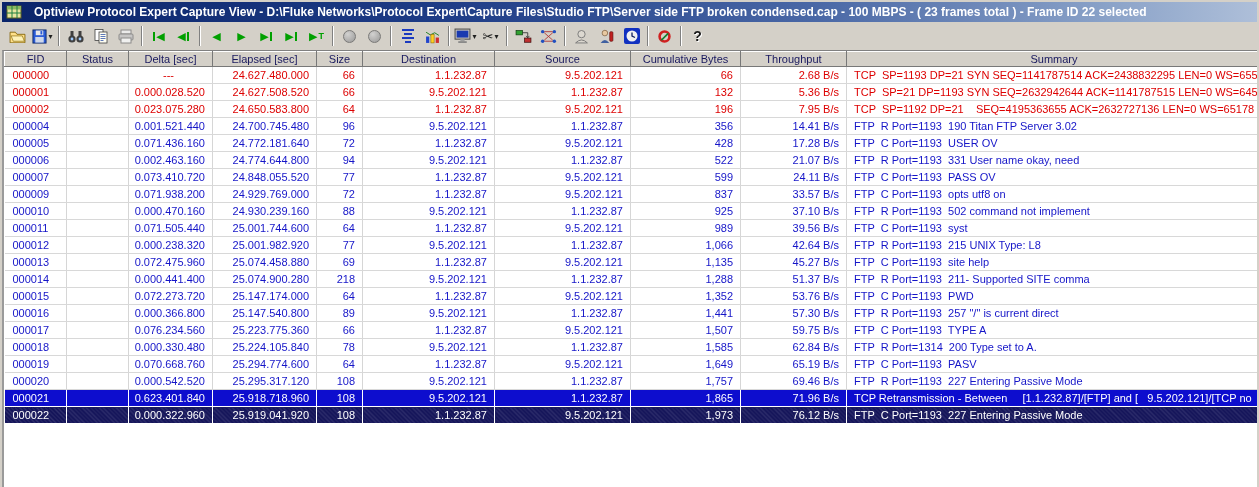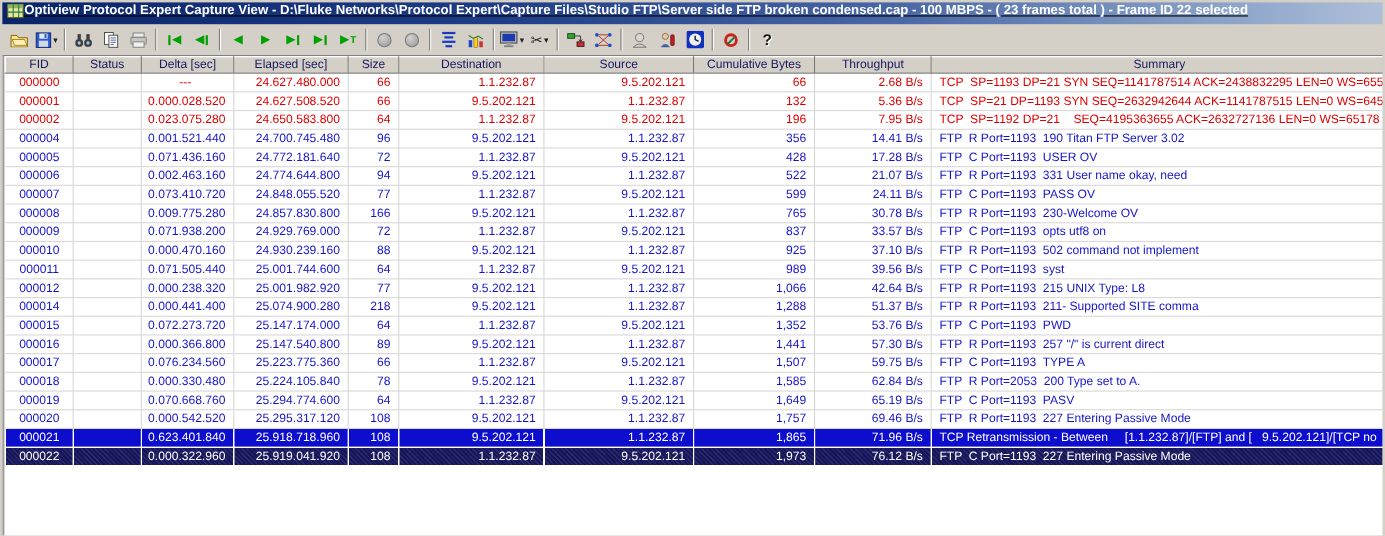--- a/index.html
+++ b/index.html
@@ -9,23 +9,23 @@
     background:#d4d0c8;
     font-family:"Liberation Sans","DejaVu Sans",sans-serif;
   }
   .window {
     width:1259px; height:487px;
     border-left:2px solid #d4d0c8; border-right:2px solid #d4d0c8; border-top:2px solid #d4d0c8;
     background:#d4d0c8; overflow:hidden;
   }
   
   .titlebar {
-    height:20px; display:flex; align-items:flex-start; gap:0; padding:0 4px;
+    height:20px; display:flex; align-items:center; gap:12px; padding:0 4px;
     background:linear-gradient(to right,#0a246a 0%,#1e3c86 35%,#4a68a6 65%,#8aa2c8 88%,#aebfd9 100%);
-    white-space:nowrap; overflow:hidden;text-decoration:underline;
+    white-space:nowrap; overflow:hidden;
   }
   .title-text { color:#ffffff; font-weight:bold; font-size:12px; letter-spacing:0; }
   .title-icon { width:16px; height:16px; flex:0 0 16px; }
   
   .toolbar { height:28px; display:flex; align-items:center; padding:2px 3px; }
   .tbtn {
     width:25px; height:23px; display:flex; align-items:center; justify-content:center;
     background:transparent; border:1px solid transparent; padding:0; margin:0; cursor:default;
   }
   .tbtn.disabled { filter:grayscale(1); opacity:.85; }
@@ -55,21 +55,21 @@
     border-right:1px solid #787878; border-bottom:1px solid #787878;
     padding:0 3px; white-space:nowrap; overflow:hidden; text-align:center;
   }
   th.l { text-align:center; padding-left:7px; }
   td {
     height:16px; padding:0 7px 0 3px;
     border-right:1px solid #d6d6d6; border-bottom:1px solid #d8d8d8;
     white-space:pre; overflow:hidden; line-height:16px;
   }
   td.r { text-align:right; }
-  td.fid { text-align:center; padding-left:8px; }
+  td.fid { text-align:left; padding-left:8px; }
   td.sum { text-align:left; padding-left:7px; }
   td.c { text-align:center; }
   tr.red  td { color:var(--red-frame,#dd0000); }
   tr.blue td { color:var(--blue-frame,#1515c8); }
   tr.marked td { background:var(--marked-bg,#0d0dce); color:#ffffff; border-color:#ffffff; }
   tr.selected td {
     background-color:var(--selected-bg,#15155a); color:#ffffff; border-color:#ffffff;
     background-image:repeating-linear-gradient(45deg, rgba(255,255,255,0.10) 0 1px, transparent 1px 3px);
   }
 </style>
@@ -398,32 +398,20 @@
             <td class="r">0.073.410.720</td>
             <td class="r">24.848.055.520</td>
             <td class="r">77</td>
             <td class="r">1.1.232.87</td>
             <td class="r">9.5.202.121</td>
             <td class="r">599</td>
             <td class="r">24.11 B/s</td>
             <td class="sum">FTP  C Port=1193  PASS OV</td>
           </tr>
           <tr class="blue">
-            <td class="fid">000008</td>
-            <td class="fid"></td>
-            <td class="r">0.009.775.280</td>
-            <td class="r">24.857.830.800</td>
-            <td class="r">166</td>
-            <td class="r">9.5.202.121</td>
-            <td class="r">1.1.232.87</td>
-            <td class="r">765</td>
-            <td class="r">30.78 B/s</td>
-            <td class="sum">FTP  R Port=1193  230-Welcome OV</td>
-          </tr>
-          <tr class="blue">
             <td class="fid">000009</td>
             <td class="fid"></td>
             <td class="r">0.071.938.200</td>
             <td class="r">24.929.769.000</td>
             <td class="r">72</td>
             <td class="r">1.1.232.87</td>
             <td class="r">9.5.202.121</td>
             <td class="r">837</td>
             <td class="r">33.57 B/s</td>
             <td class="sum">FTP  C Port=1193  opts utf8 on</td>
@@ -458,20 +446,32 @@
             <td class="r">0.000.238.320</td>
             <td class="r">25.001.982.920</td>
             <td class="r">77</td>
             <td class="r">9.5.202.121</td>
             <td class="r">1.1.232.87</td>
             <td class="r">1,066</td>
             <td class="r">42.64 B/s</td>
             <td class="sum">FTP  R Port=1193  215 UNIX Type: L8</td>
           </tr>
           <tr class="blue">
+            <td class="fid">000013</td>
+            <td class="fid"></td>
+            <td class="r">0.072.475.960</td>
+            <td class="r">25.074.458.880</td>
+            <td class="r">69</td>
+            <td class="r">1.1.232.87</td>
+            <td class="r">9.5.202.121</td>
+            <td class="r">1,135</td>
+            <td class="r">45.27 B/s</td>
+            <td class="sum">FTP  C Port=1193  site help</td>
+          </tr>
+          <tr class="blue">
             <td class="fid">000014</td>
             <td class="fid"></td>
             <td class="r">0.000.441.400</td>
             <td class="r">25.074.900.280</td>
             <td class="r">218</td>
             <td class="r">9.5.202.121</td>
             <td class="r">1.1.232.87</td>
             <td class="r">1,288</td>
             <td class="r">51.37 B/s</td>
             <td class="sum">FTP  R Port=1193  211- Supported SITE comma</td>
@@ -515,21 +515,21 @@
           <tr class="blue">
             <td class="fid">000018</td>
             <td class="fid"></td>
             <td class="r">0.000.330.480</td>
             <td class="r">25.224.105.840</td>
             <td class="r">78</td>
             <td class="r">9.5.202.121</td>
             <td class="r">1.1.232.87</td>
             <td class="r">1,585</td>
             <td class="r">62.84 B/s</td>
-            <td class="sum">FTP  R Port=2053  200 Type set to A.</td>
+            <td class="sum">FTP  R Port=1314  200 Type set to A.</td>
           </tr>
           <tr class="blue">
             <td class="fid">000019</td>
             <td class="fid"></td>
             <td class="r">0.070.668.760</td>
             <td class="r">25.294.774.600</td>
             <td class="r">64</td>
             <td class="r">1.1.232.87</td>
             <td class="r">9.5.202.121</td>
             <td class="r">1,649</td>

